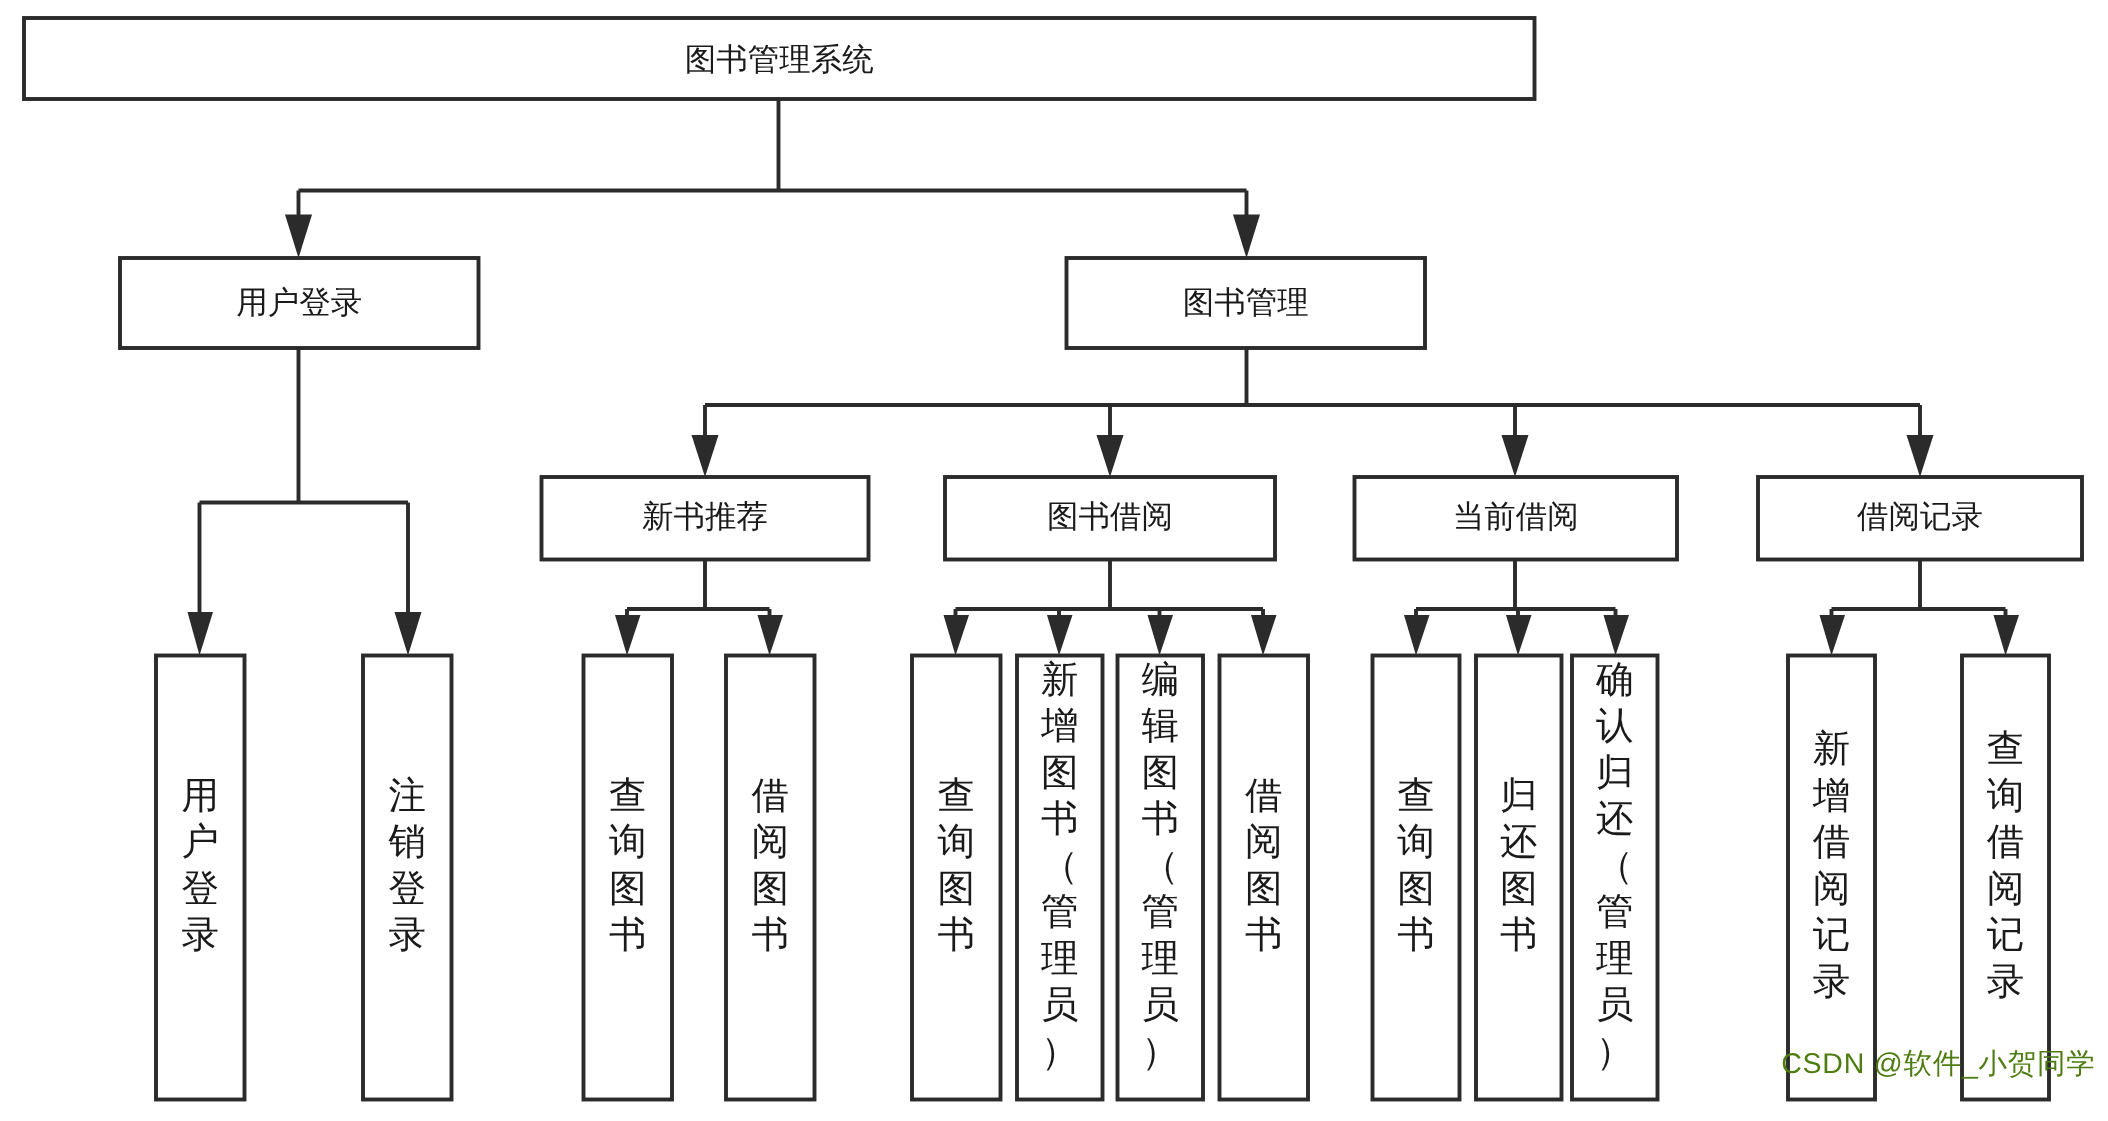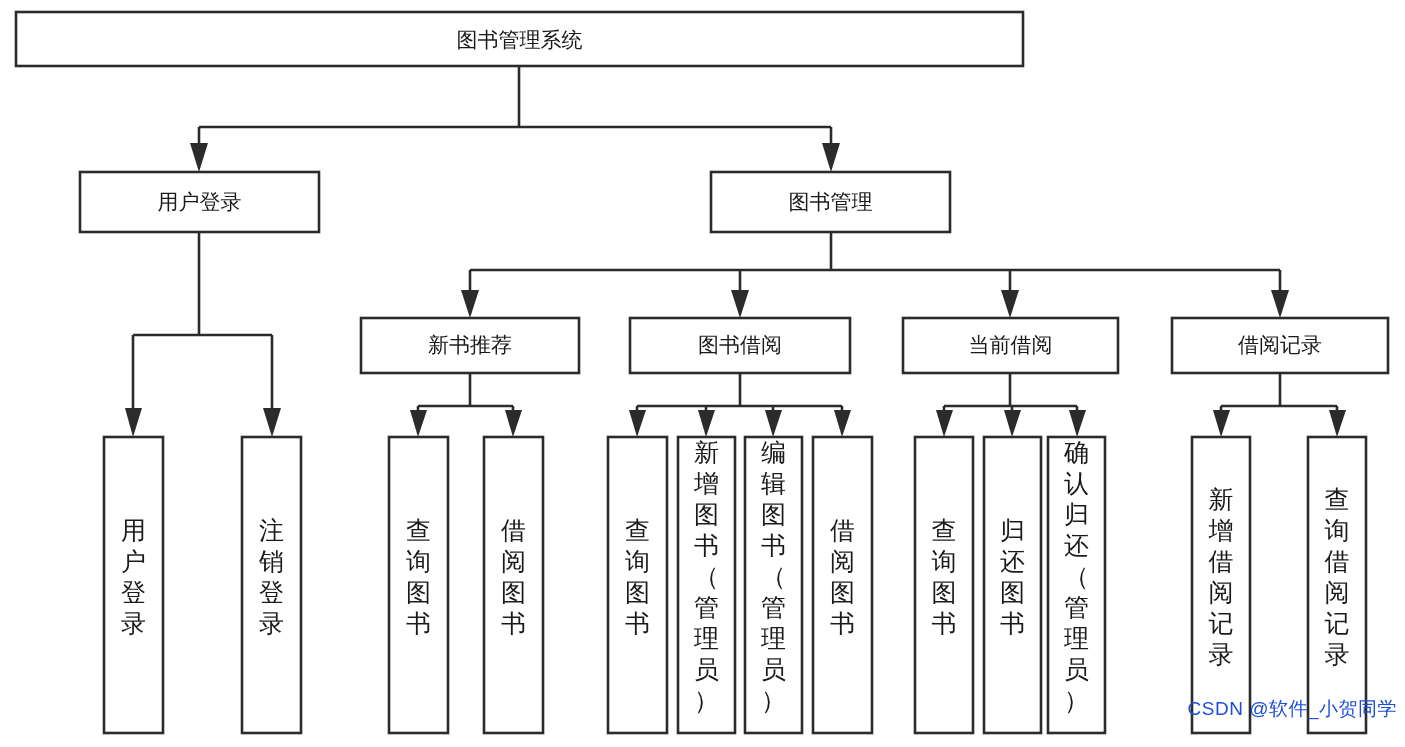--- a/index.html
+++ b/index.html
@@ -53,21 +53,21 @@
     fill: #1a1a1a;
     font-size: 25px;
     text-anchor: middle;
   }
   .watermark {
     position: absolute;
     right: 8px;
     bottom: 4px;
     font-family: "Liberation Sans", "DejaVu Sans", sans-serif;
     font-size: 19px;
-    color: #1d4ed8;
+    color: #4d7c0f;
     letter-spacing: 0.5px;
     white-space: nowrap;
     pointer-events: none;
   }
 </style>
 </head>
 <body>
 
 <div id="diagram-root">
 

